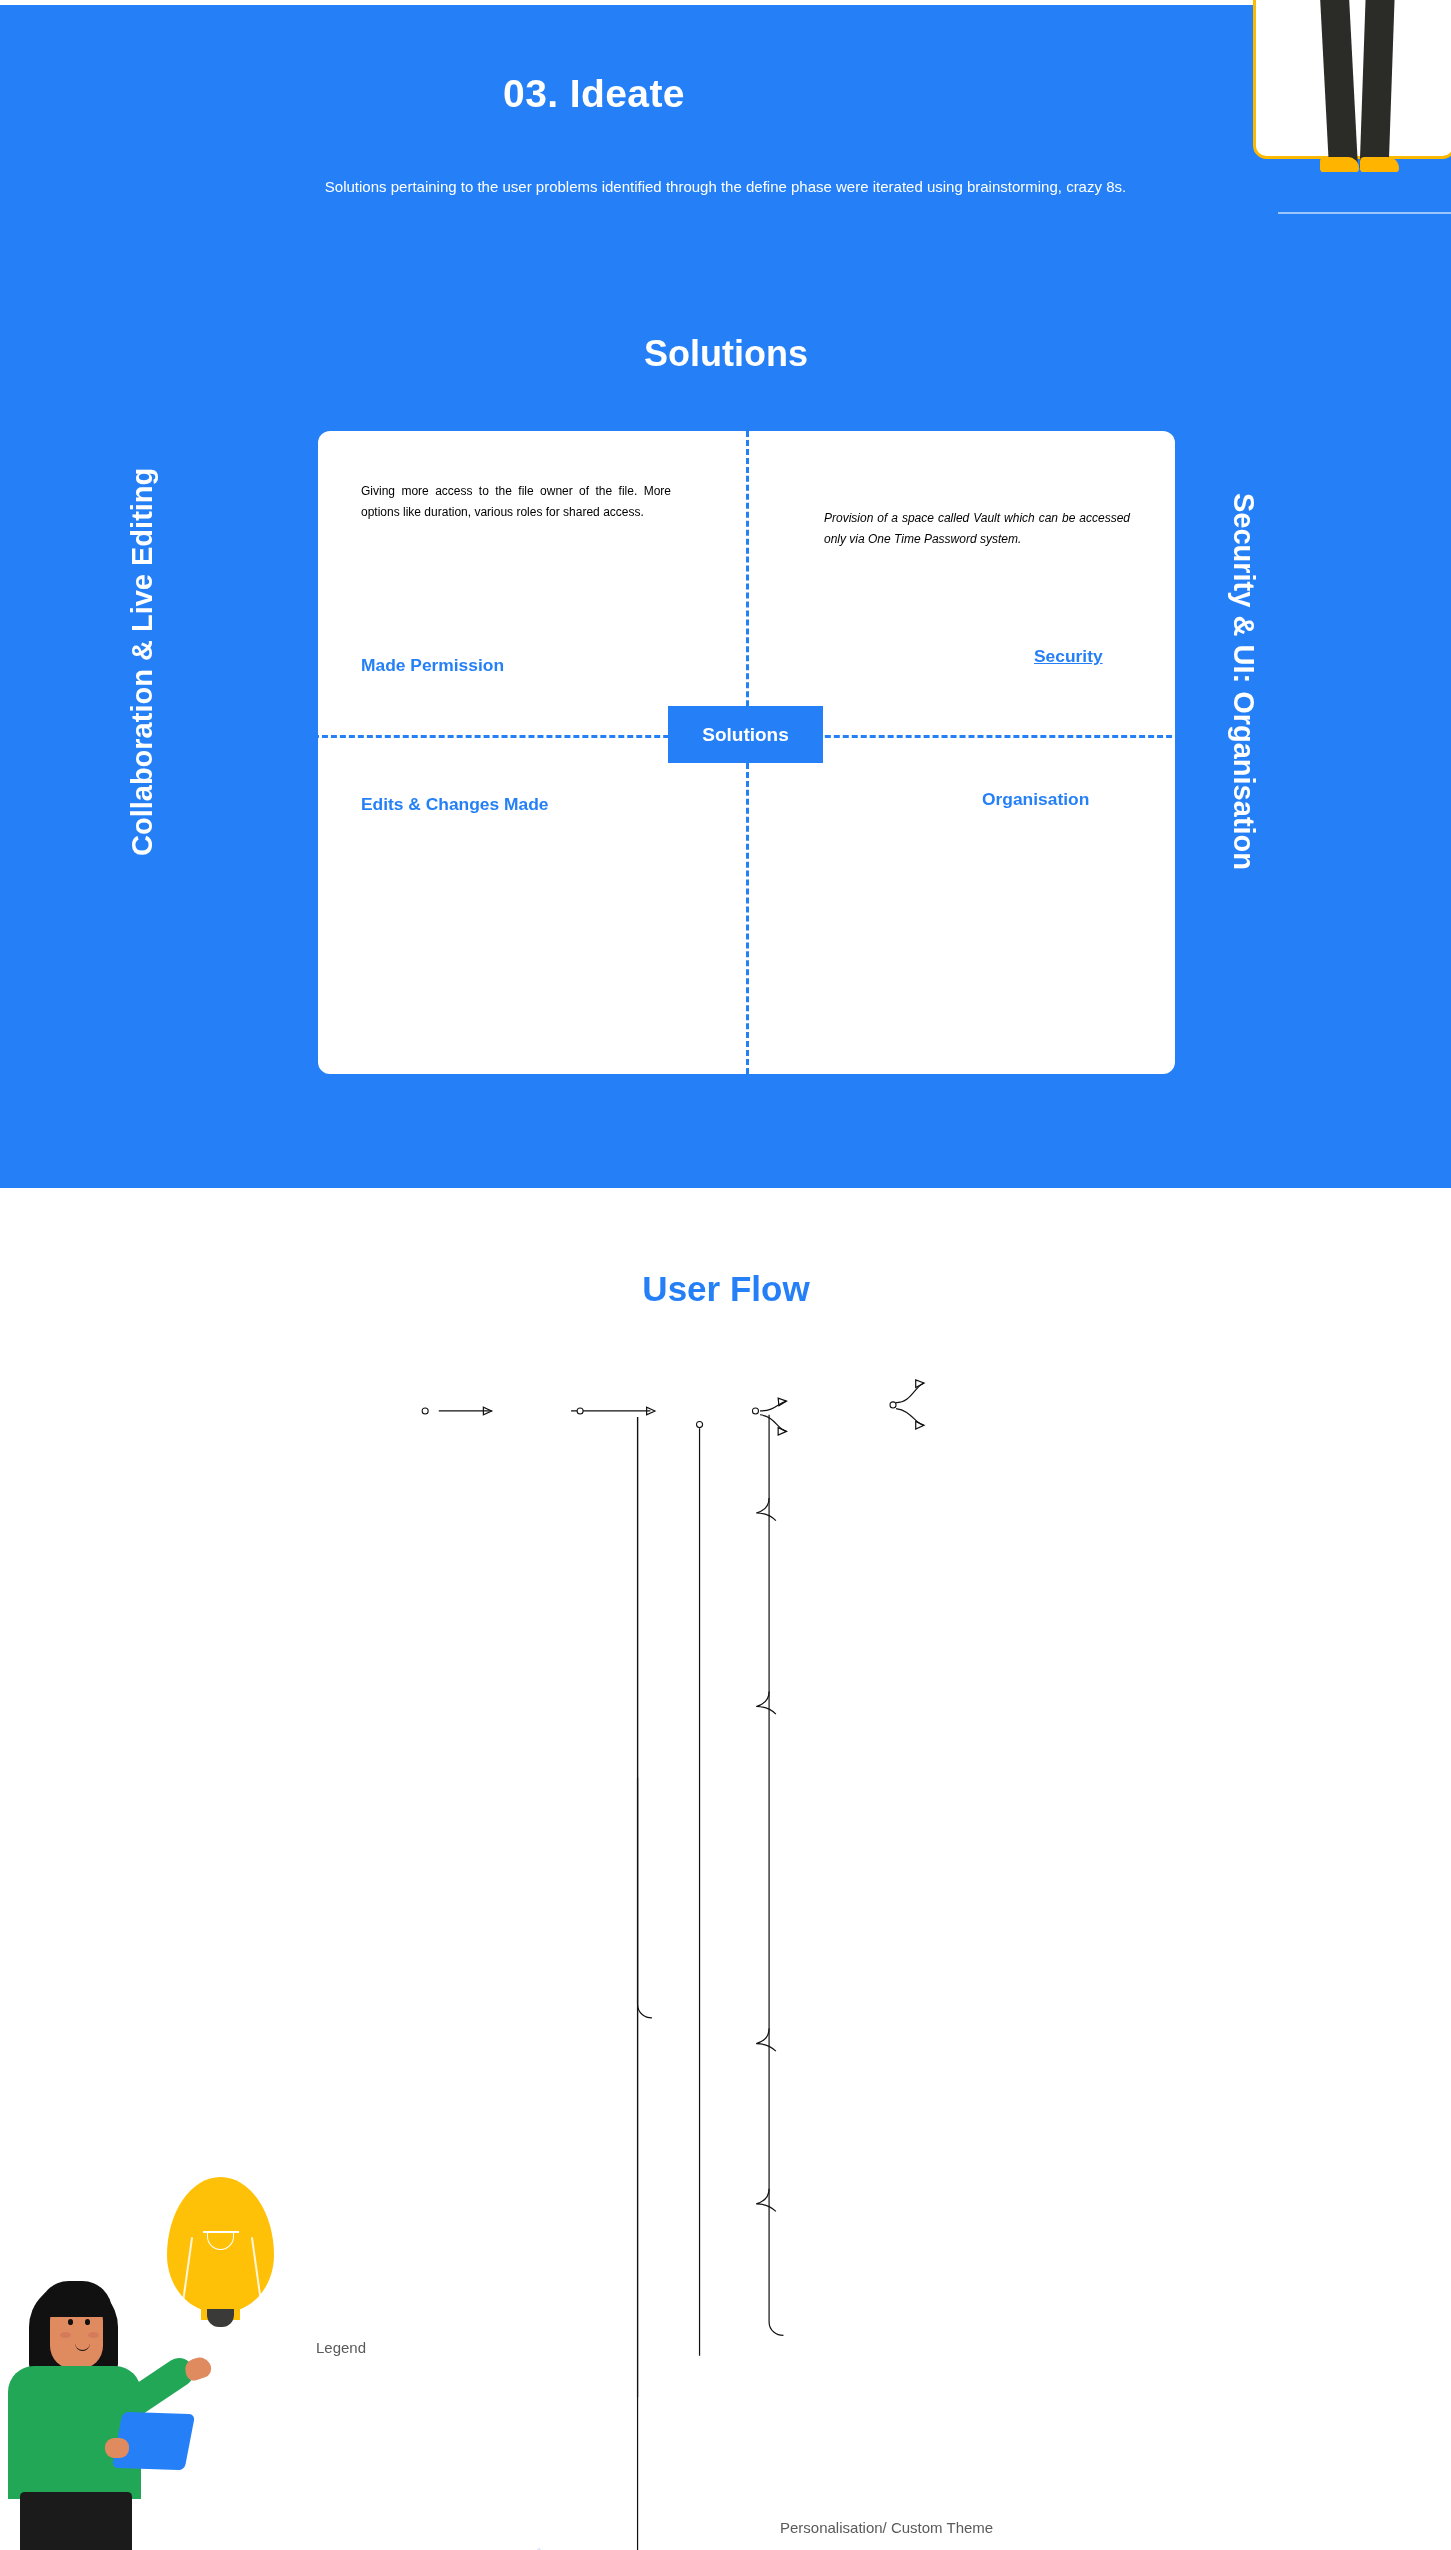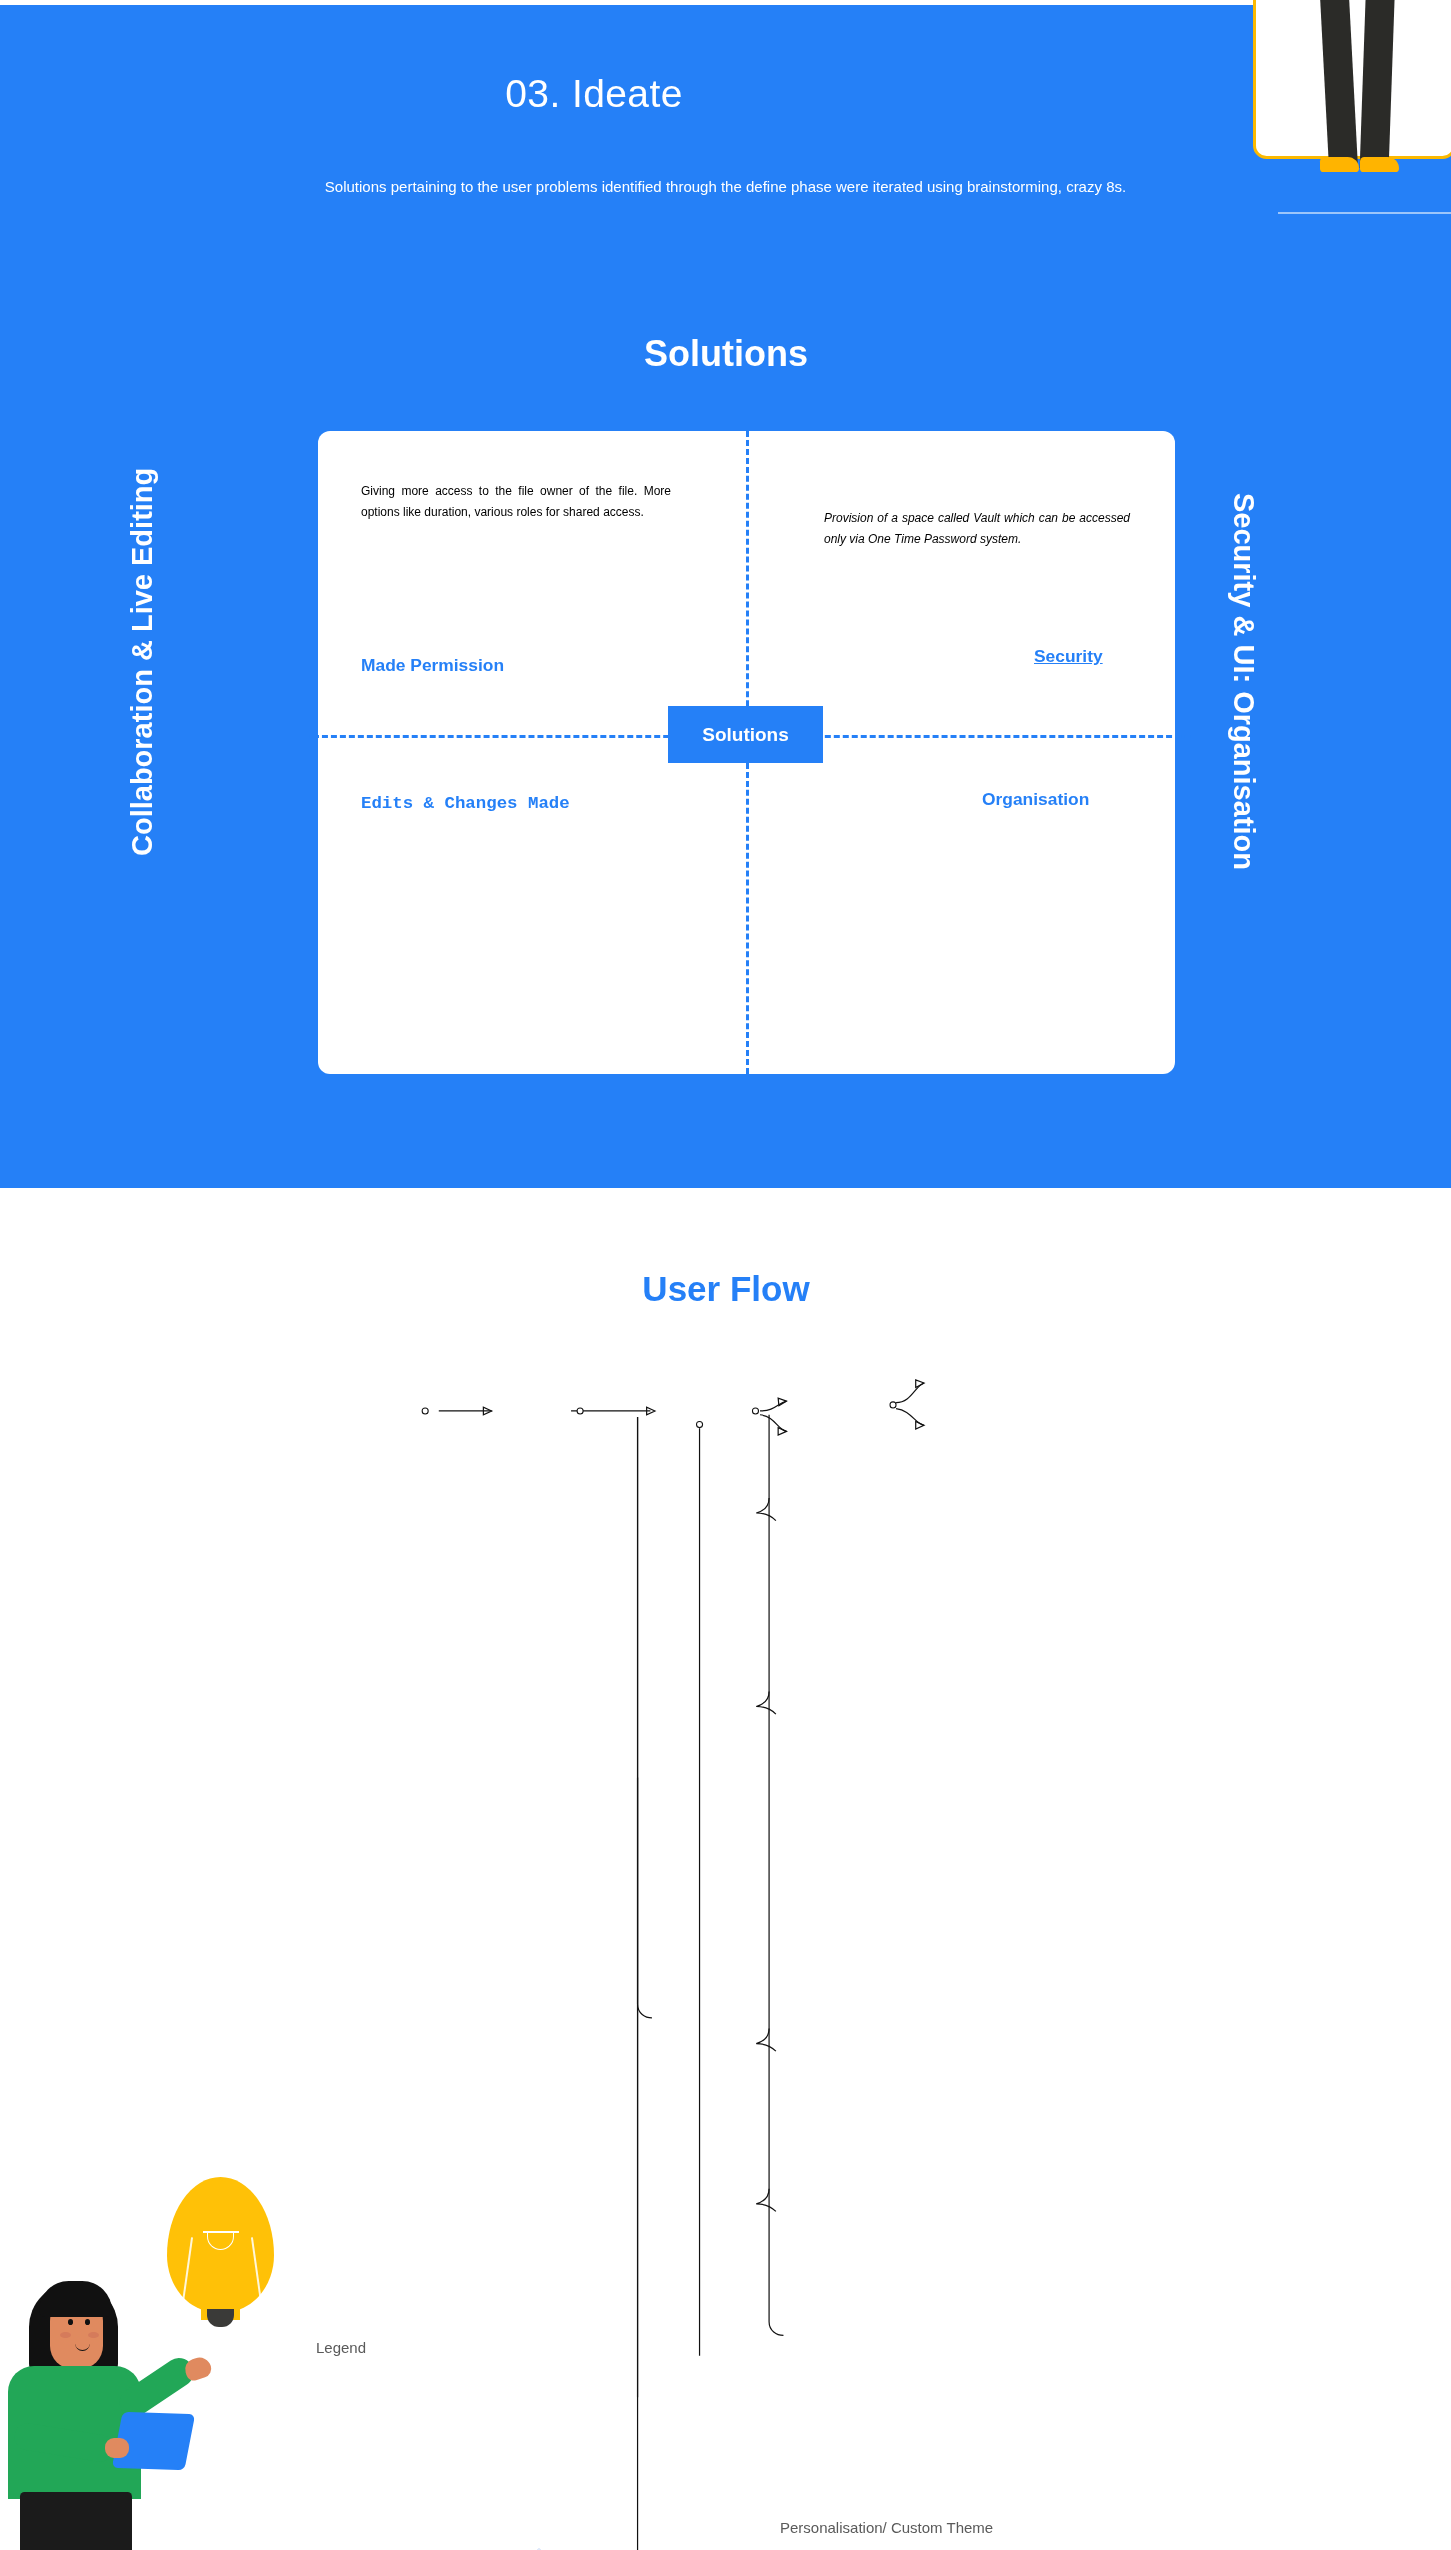--- a/index.html
+++ b/index.html
@@ -65,21 +65,21 @@
     width: 174px; height: 2.3px;
     background: rgba(255,255,255,.55);
   }
 
   .hero-title {
     position: absolute; left: 0; top: 72px;
     width: 1188px;
     text-align: center;
     color: #ffffff;
     font-size: 39px;
-    font-weight: 400;
+    font-weight: 700;
     letter-spacing: 0.4px;
   }
   .hero-sub {
     position: absolute; left: 272px; top: 176px;
     width: 907px;
     text-align: center;
     color: #ffffff;
     font-size: 15px;
     line-height: 1.45;
   }
@@ -157,21 +157,21 @@
   .quad-head {
     position: absolute;
     color: #2580f7;
     font-size: 17.4px;
     font-weight: 700;
   }
   .q1-body { left: 361px; top: 481px; width: 310px; }
   .q1-head { left: 361px; top: 655px; }
   .q2-body { left: 824px; top: 508px; width: 306px; font-style: italic; }
   .q2-head { left: 1034px; top: 646px; text-decoration: underline; }
-  .q3-head { left: 361px; top: 794px; font-family: Liberation Mono, monospace; }
+  .q3-head { left: 361px; top: 794px; }
   .q3-body { left: 361px; top: 876px; width: 312px; }
   .q4-head { left: 982px; top: 789px; }
   .q4-body { left: 796px; top: 876px; width: 325px; }
 
   
   .flow {
     position: absolute;
     left: 0; top: 1188px;
     width: 1452px; height: 1362px;
     background: #ffffff;

